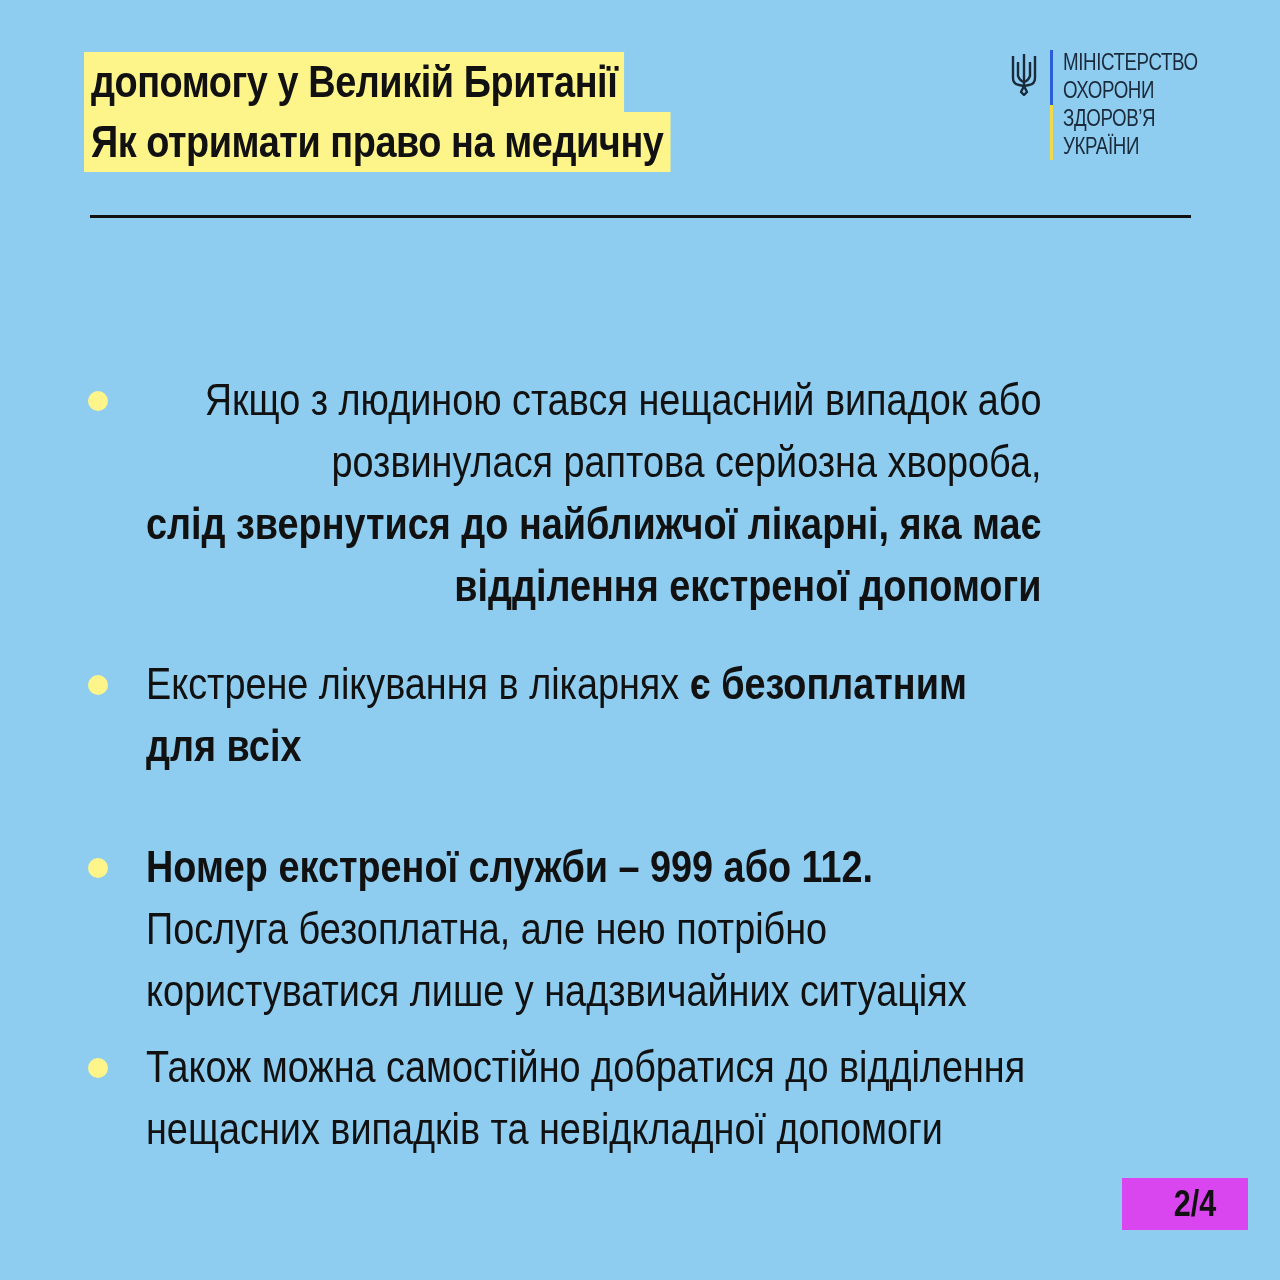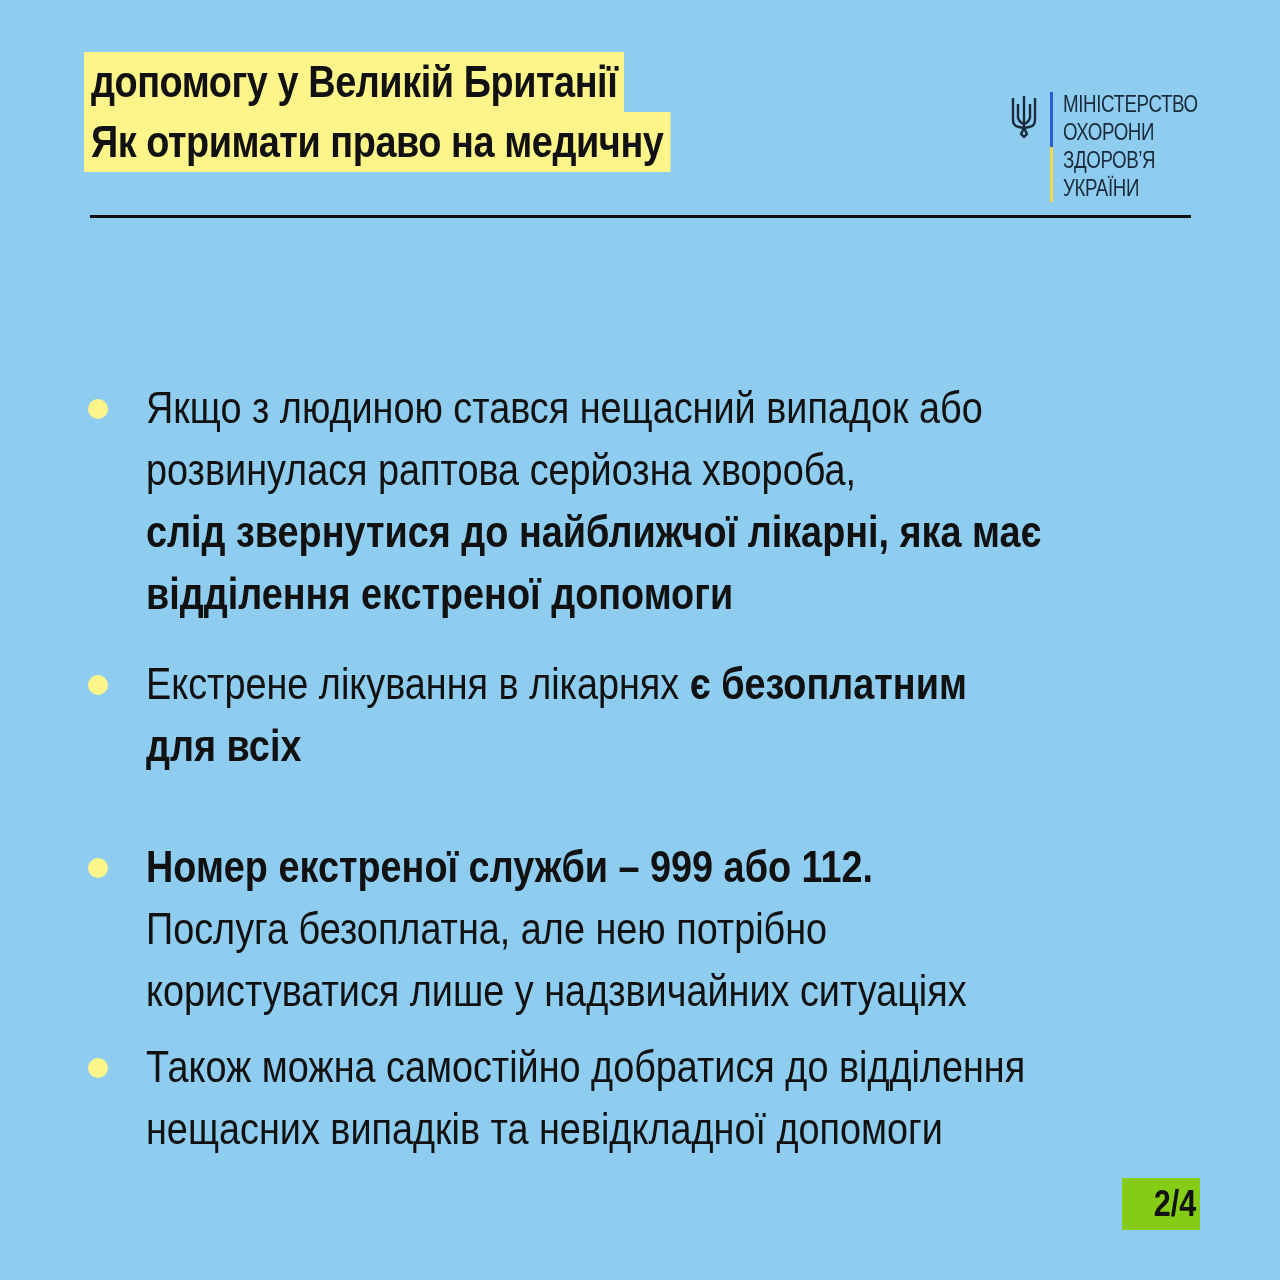--- a/index.html
+++ b/index.html
@@ -22,21 +22,21 @@
       line-height: 56px;
       padding: 2px 8px 2px 8px;
       letter-spacing: -0.5px;
       transform: scaleX(0.86);
       transform-origin: left center;
       white-space: nowrap;
     }
     .title-line.l1 { margin-bottom: 6px; }
     .logo {
       position: absolute; left: 1010px; top: 48px;
-      display: flex; align-items: flex-start; margin-top: 42px;
+      display: flex; align-items: flex-start;
     }
     .trident { width: 28px; height: 44px; margin-top: 4px; }
     .logo-bar {
       width: 3px; height: 110px; margin: 2px 10px 0 12px;
       background: linear-gradient(#2a5ed6 0 50%, #f2d94a 50% 100%);
     }
     .logo-text {
       font-family: "Liberation Sans", sans-serif;
       font-size: 24px; line-height: 28px; color: #1a2a3a;
       transform: scaleX(0.78); transform-origin: left top;
@@ -54,30 +54,30 @@
     }
     .bullet .txt {
       display: inline-block;
       transform: scaleX(0.84); transform-origin: left top;
     }
     .bullet .dot {
       position: absolute; left: 0; top: 22px;
       width: 20px; height: 20px; border-radius: 50%;
       background: #fdf58a;
     }
-    .b1 { top: 12px; position: absolute; }
+    .b1 { top: 4px; position: absolute; text-align: right; }
     .b2 { top: 288px; position: absolute; text-decoration: underline; }
     .b3 { top: 471px; position: absolute; }
     .b4 { top: 671px; position: absolute; }
     .bold { font-weight: bold; }
     .page-num {
       position: absolute; left: 1122px; top: 1178px;
-      width: 78px; height: 52px; background: #84cc16;
-      display: flex; align-items: center; justify-content: flex-end;
-      font-weight: bold; font-size: 36px;
+      width: 78px; height: 52px; background: #d946ef;
+      display: flex; align-items: center; justify-content: flex-start;
+      font-weight: bold; font-size: 36px; padding-left: 48px;
     }
     .page-num span { display: inline-block; transform: scaleX(0.85); }
   </style>
 </head>
 <body>
 
 <div class="title">
   <div><span class="title-line l2">допомогу у Великій Британії</span></div>
   <div><span class="title-line l1">Як отримати право на медичну</span></div>
 </div>

